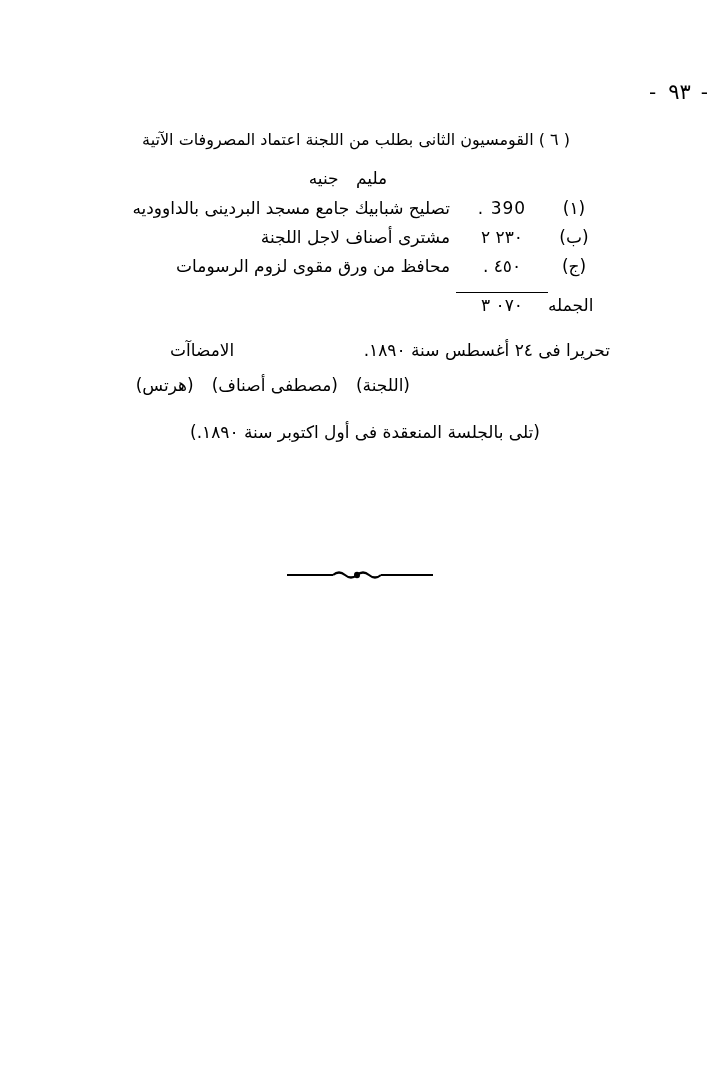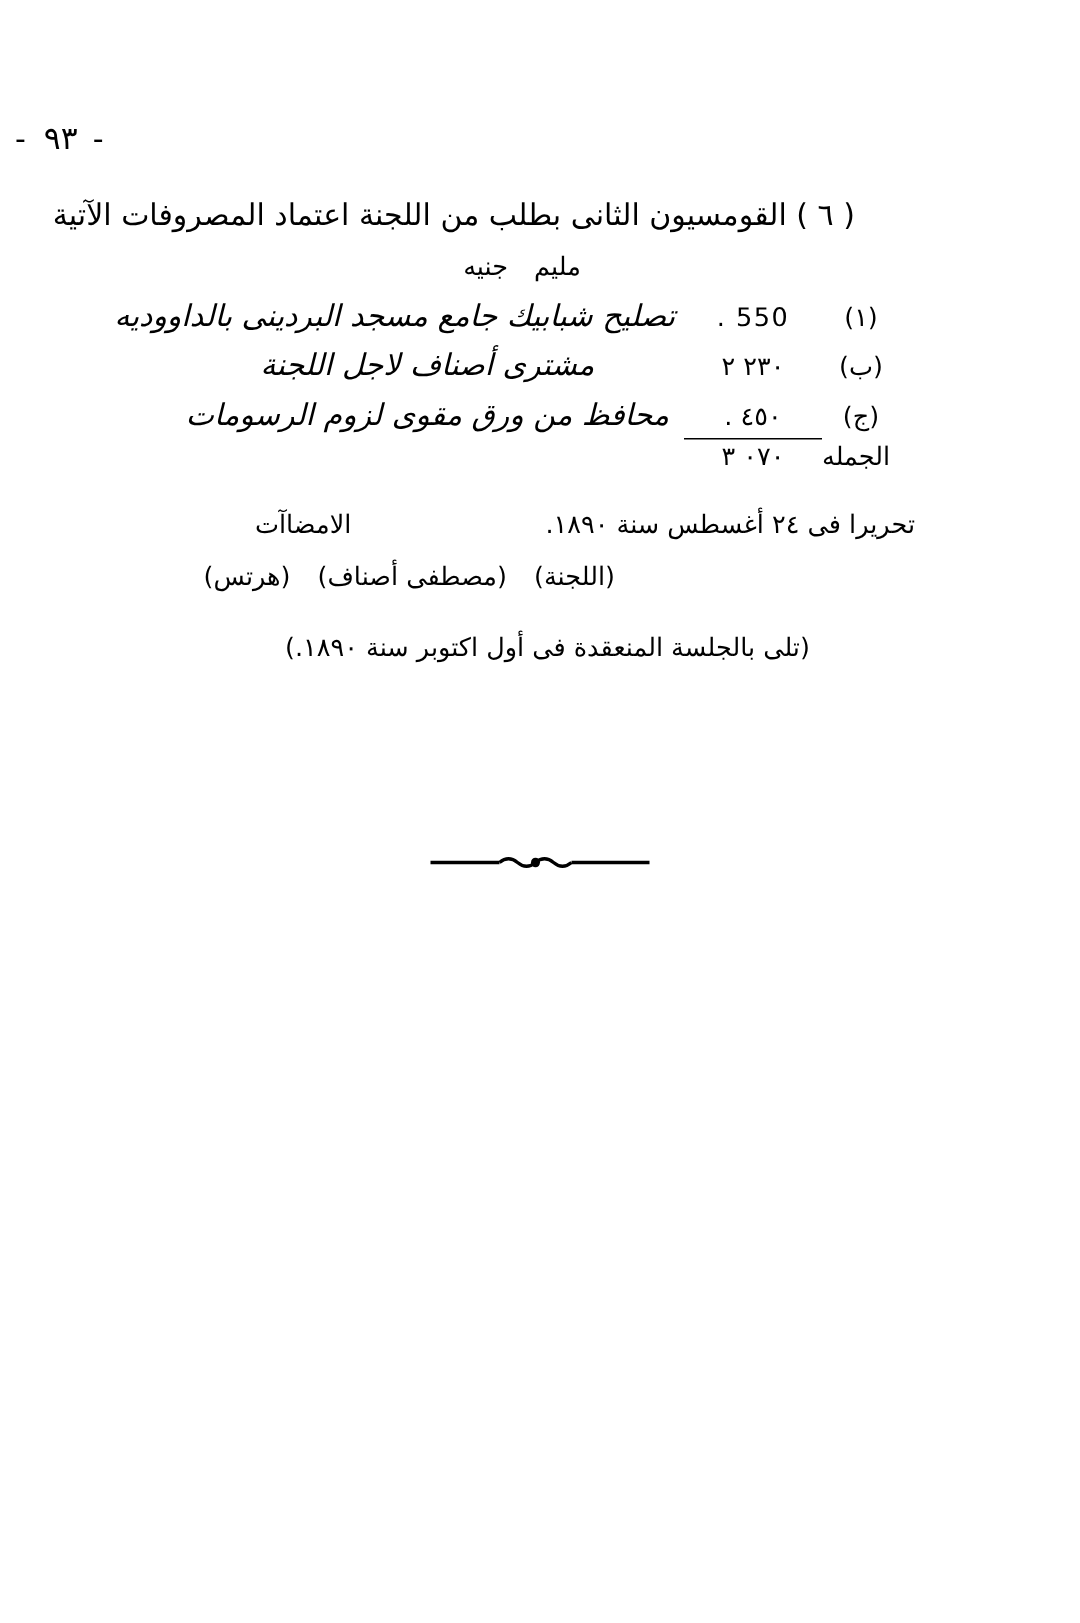--- a/index.html
+++ b/index.html
@@ -21,39 +21,39 @@
     inset: 0;
     direction: rtl;
   }
 
   
   .page-number {
     position: absolute;
     top: 80px;
     left: 0;
     right: 0;
-    text-align: left;
+    text-align: right;
     font-size: 21px;
     letter-spacing: 2px;
     direction: rtl;
   }
   .page-number .dash {
     display: inline-block;
     padding: 0 10px;
     font-size: 20px;
   }
 
   
   .heading {
     position: absolute;
     top: 128px;
     right: 150px;
     left: 145px;
     text-align: center;
-    font-size: 20px;
+    font-size: 16px;
     line-height: 1.5;
     white-space: nowrap;
   }
 
   
   .currency-head {
     position: absolute;
     top: 168px;
     right: 0;
     left: 0;
@@ -87,24 +87,23 @@
   }
   .col-amount {
     width: 92px;
     flex: 0 0 92px;
     text-align: center;
     font-size: 17px;
     letter-spacing: 1px;
   }
   .col-desc {
     flex: 1 1 auto;
-    text-align: center;
-    font-size: 20px;
+    text-align: right;
+    font-size: 17px;
     padding-right: 6px;
-    font-style: italic;
   }
 
   
   .total-row {
     position: absolute;
     top: 295px;
     right: 120px;
     left: 120px;
     display: flex;
     align-items: baseline;
@@ -189,21 +188,21 @@
 
   <div class="currency-head">
     <span>مليم</span>
     <span>جنيه</span>
   </div>
 
   <div class="table">
 
     <div class="row">
       <span class="col-label">(١)</span>
-      <span class="col-amount">550 .</span>
+      <span class="col-amount">390 .</span>
       <span class="col-desc">تصليح شبابيك جامع مسجد البردينى بالداووديه</span>
     </div>
 
     <div class="row">
       <span class="col-label">(ب)</span>
       <span class="col-amount">٢٣٠ ٢</span>
       <span class="col-desc">مشترى أصناف لاجل اللجنة</span>
     </div>
 
     <div class="row">

